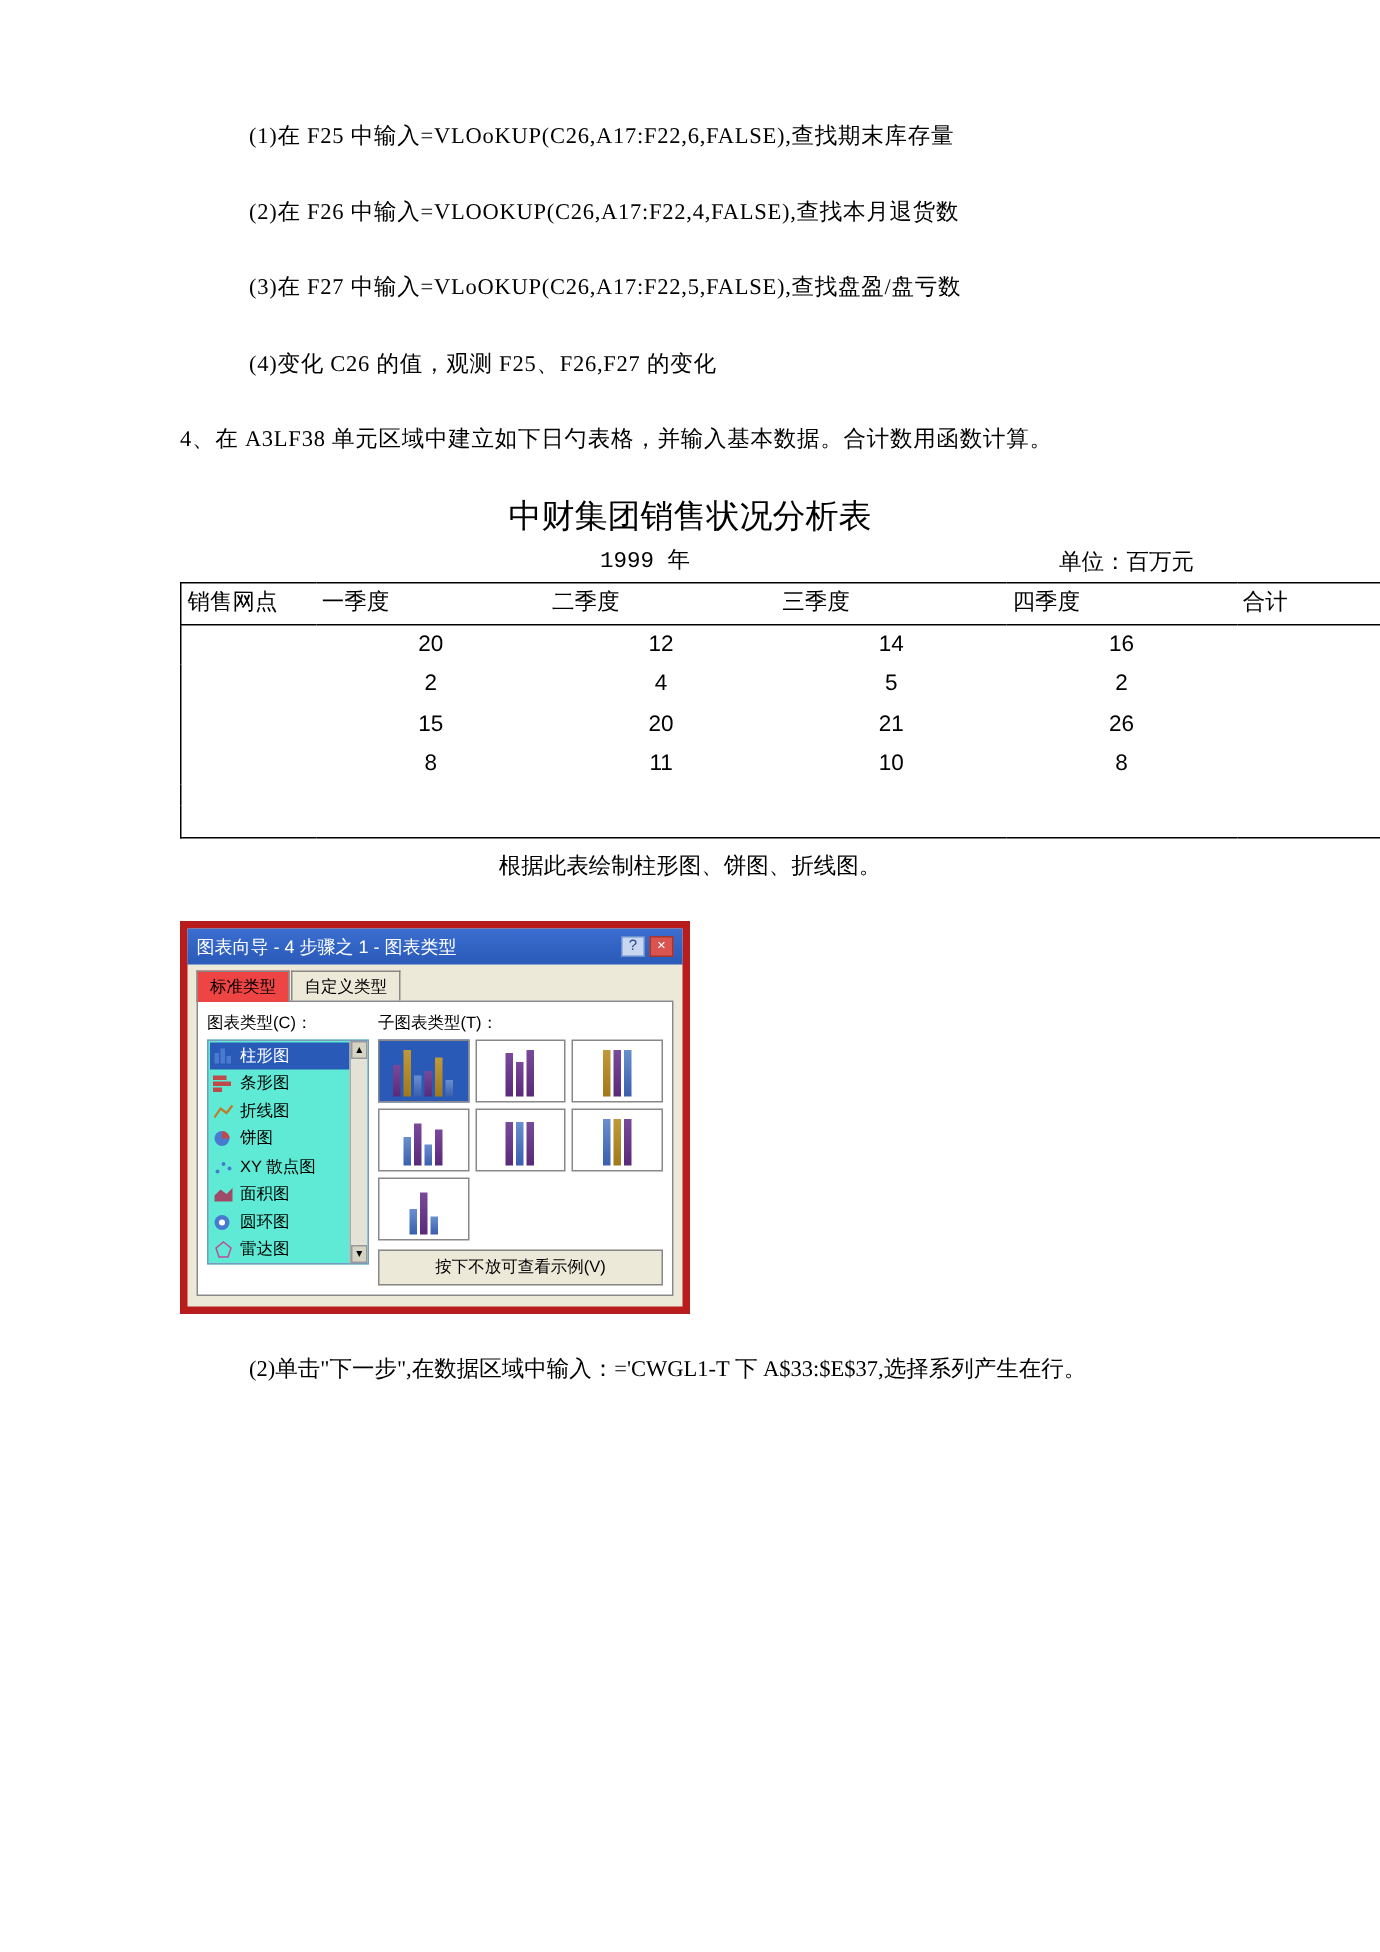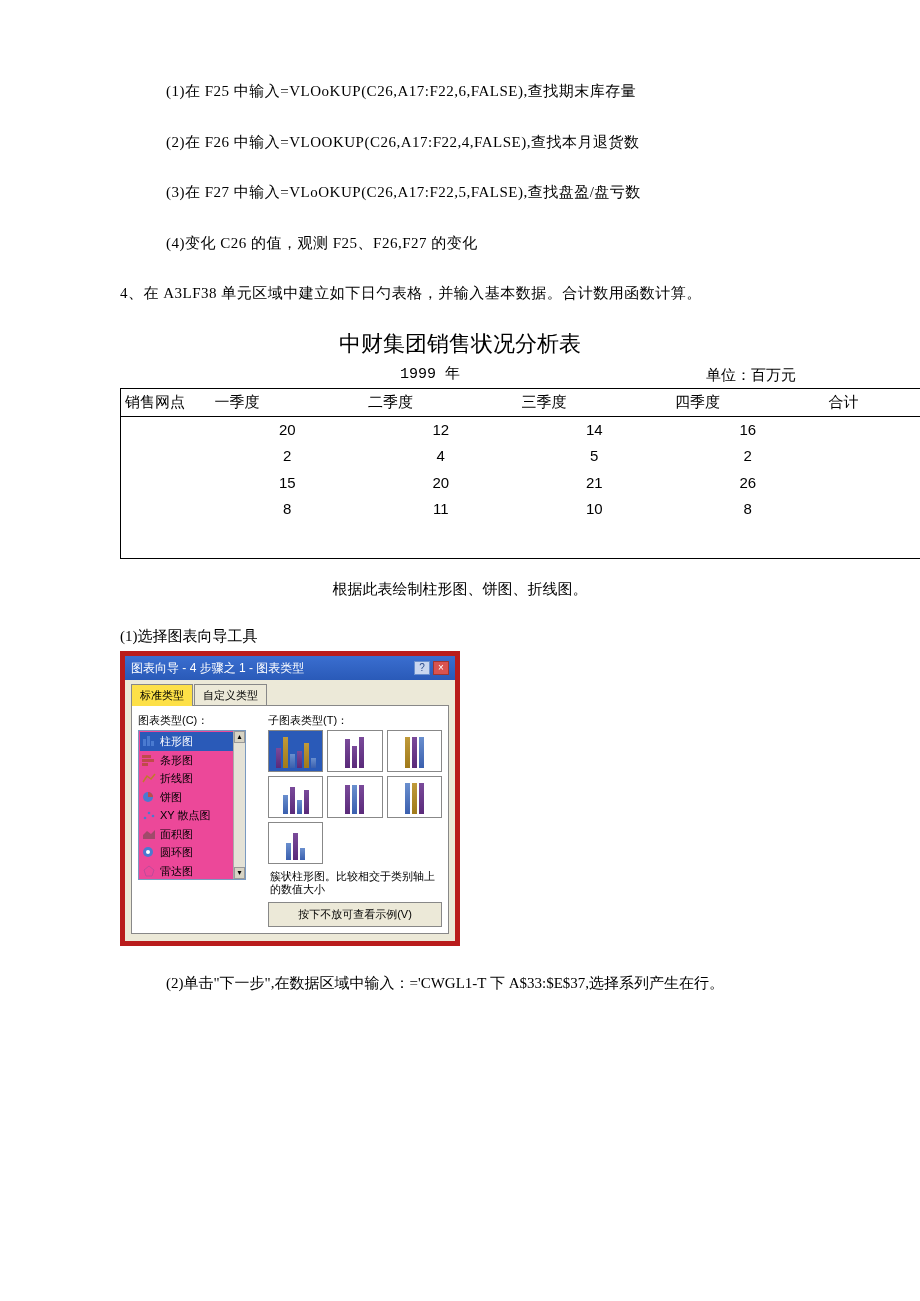--- a/index.html
+++ b/index.html
@@ -46,21 +46,21 @@
   }
   table.sales tr.header-row th {
     border-top: 1px solid #000;
     border-bottom: 1px solid #000;
   }
   table.sales th:first-child, table.sales td:first-child { border-left: 1px solid #000; width: 90px; }
   table.sales th:last-child, table.sales td:last-child { border-right: 1px solid #000; width: 100px; }
   table.sales td.num { text-align: center; font-family: Arial, sans-serif; }
   table.sales tr.last-row td { border-bottom: 1px solid #000; height: 22px; }
   table.sales tr.pad-row td { height: 14px; }
-  .caption { text-align: center; margin: 19px 0 24px 0; font-size: 15px; }
+  .caption { text-align: center; margin: 8px 0 24px 0; font-size: 15px; }
   .step-label { margin: 0 0 4px 0; font-size: 15px; }
 
   
   .wizard {
     width: 340px;
     border: 5px solid #b91c1c;
     background: #ece9d8;
     font-family: "SimSun", Arial, sans-serif;
     font-size: 11px;
     margin-bottom: 26px;
@@ -86,36 +86,36 @@
     border: 1px solid #6a8fce; font-size: 10px; line-height: 1;
   }
   .wiz-tabs { display: flex; padding: 4px 6px 0 6px; gap: 1px; }
   .wiz-tab {
     padding: 2px 8px;
     border: 1px solid #888;
     border-bottom: none;
     background: #ece9d8;
     position: relative;
   }
-  .wiz-tab.active { background: #fde047; z-index: 2; }
+  .wiz-tab.active { background: #ef4444; z-index: 2; }
   .wiz-body {
     border: 1px solid #888;
     background: #fff;
     margin: 0 6px 6px 6px;
     padding: 6px;
     display: flex;
-    gap: 22px;
+    gap: 6px;
     position: relative;
     top: -1px;
   }
   .wiz-left { width: 108px; }
   .wiz-left-label { font-size: 11px; margin-bottom: 2px; }
   .wiz-list {
     border: 1px solid #7a9ac0;
-    background: #ec4899;
+    background: #5eead4;
     height: 150px;
     overflow: hidden;
     position: relative;
   }
   .wiz-list-items { padding: 1px; }
   .wiz-list-item {
     display: flex; align-items: center; gap: 4px;
     padding: 1px 2px; font-size: 11px;
   }
   .wiz-list-item.selected { background: #2a5ab8; color: #fff; }
@@ -247,21 +247,20 @@
           <td></td>
           <td></td>
           <td></td>
           <td></td>
         </tr>
   </tbody>
     </table>
 
   <div class="caption">根据此表绘制柱形图、饼图、折线图。</div>
 
-  <div class="step-label">(1)选择图表向导工具</div>
 
   <div class="wizard">
     <div class="wiz-title">
       <span>图表向导 - 4 步骤之 1 - 图表类型</span>
       <div class="wiz-title-btns">
         <div class="wiz-btn-help">?</div>
         <div class="wiz-btn-sq">×</div>
       </div>
     </div>
     <div class="wiz-tabs">
@@ -391,21 +390,20 @@
               <div class="bar" style="height:90%"></div>
           </div>
           <div class="wiz-thumb last">
             <div class="bar c" style="height:50%"></div>
               <div class="bar" style="height:80%"></div>
               <div class="bar c" style="height:35%"></div>
           </div>
           <div class="wiz-thumb empty"></div>
           <div class="wiz-thumb empty"></div>
         </div>
-        <div class="wiz-desc">簇状柱形图。比较相交于类别轴上的数值大小</div>
         <div class="wiz-sample-btn">按下不放可查看示例(V)</div>
       </div>
     </div>
   </div>
 
   <p class="after">(2)单击"下一步",在数据区域中输入：='CWGL1-T 下 A$33:$E$37,选择系列产生在行。</p>
 
 </div>
 
 </body></html>

